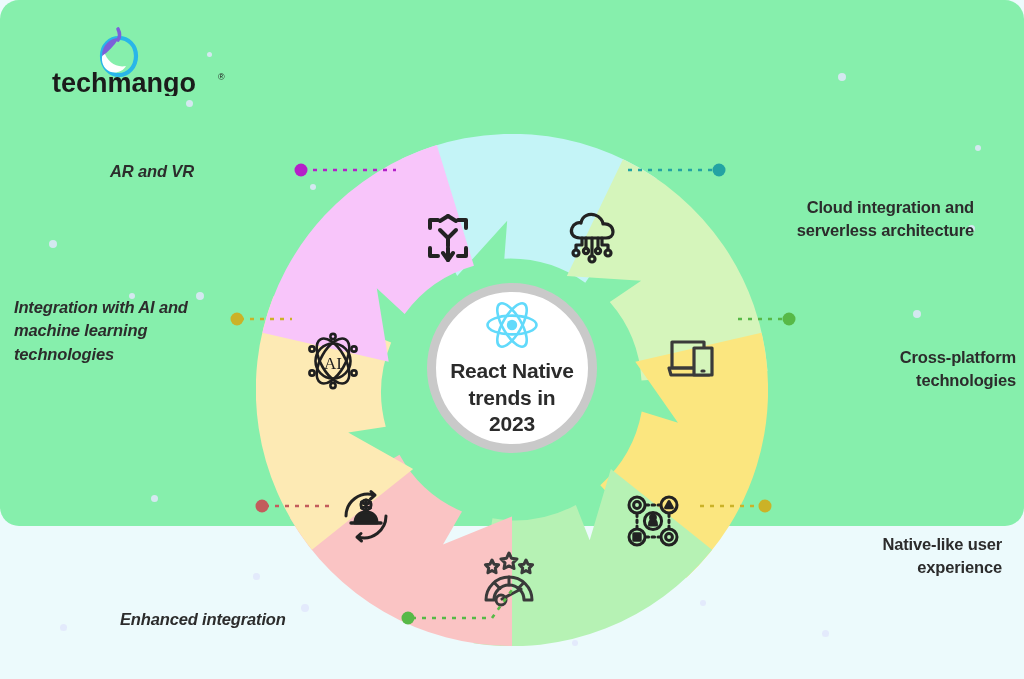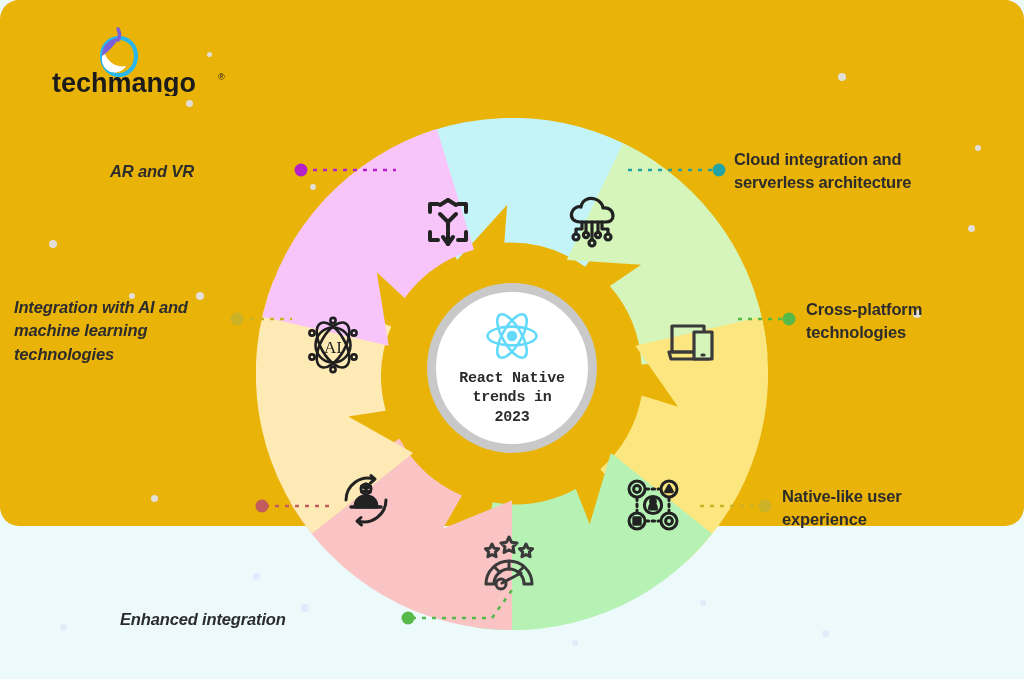--- a/index.html
+++ b/index.html
@@ -10,21 +10,21 @@
     width: 1024px;
     height: 679px;
     overflow: hidden;
     font-family: "Liberation Sans", sans-serif;
     background: #ecfafc;
   }
   #stage {
     position: relative;
     width: 1024px;
     height: 526px;
-    background: #eab308;
+    background: #86efac;
     border-radius: 19px;
   }
   
   .deco-dot {
     position: absolute;
     border-radius: 50%;
     background: #e2e6fb;
     opacity: .85;
   }
   
@@ -34,21 +34,21 @@
     top: 26px;
     width: 190px;
     height: 70px;
   }
   #logo svg { display: block; }
 
   
   #wheel {
     position: absolute;
     left: 256px;
-    top: 118px;
+    top: 134px;
     width: 512px;
     height: 512px;
   }
   #wheel svg { display:block; width:512px; height:512px; }
 
   
   #center-card {
     position: absolute;
     left: 427px;
     top: 283px;
@@ -58,41 +58,40 @@
     background: #ffffff;
     border: 9px solid #c9c9c9;
     box-sizing: border-box;
     display: flex;
     flex-direction: column;
     align-items: center;
     justify-content: center;
   }
   #center-card .react-logo { margin-top: 2px; margin-bottom: 4px; }
   #center-title {
-    font-size: 15px;
+    font-size: 21px;
     font-weight: bold;
     color: #2b2b2b;
     line-height: 1.28;
     text-align: center;
     letter-spacing: -.2px;
     white-space: pre-line;
-    font-family: Liberation Mono, monospace;
   }
 
   
   .label {
     position: absolute;
     font-size: 16.5px;
     font-weight: bold;
     color: #2c2c2c;
     line-height: 1.42;
     letter-spacing: -.15px;
     white-space: pre-line;
   }
-  .label.right { text-align: left; }
+  .label.right { text-align: right; margin-top: 48px; }
   .label.left  { text-align: left; font-style: italic; }
 
   
   #connectors { position:absolute; left:0; top:0; width:1024px; height:679px; pointer-events:none; }
 </style>
 </head>
 <body>
 
 <div id="stage">
 

